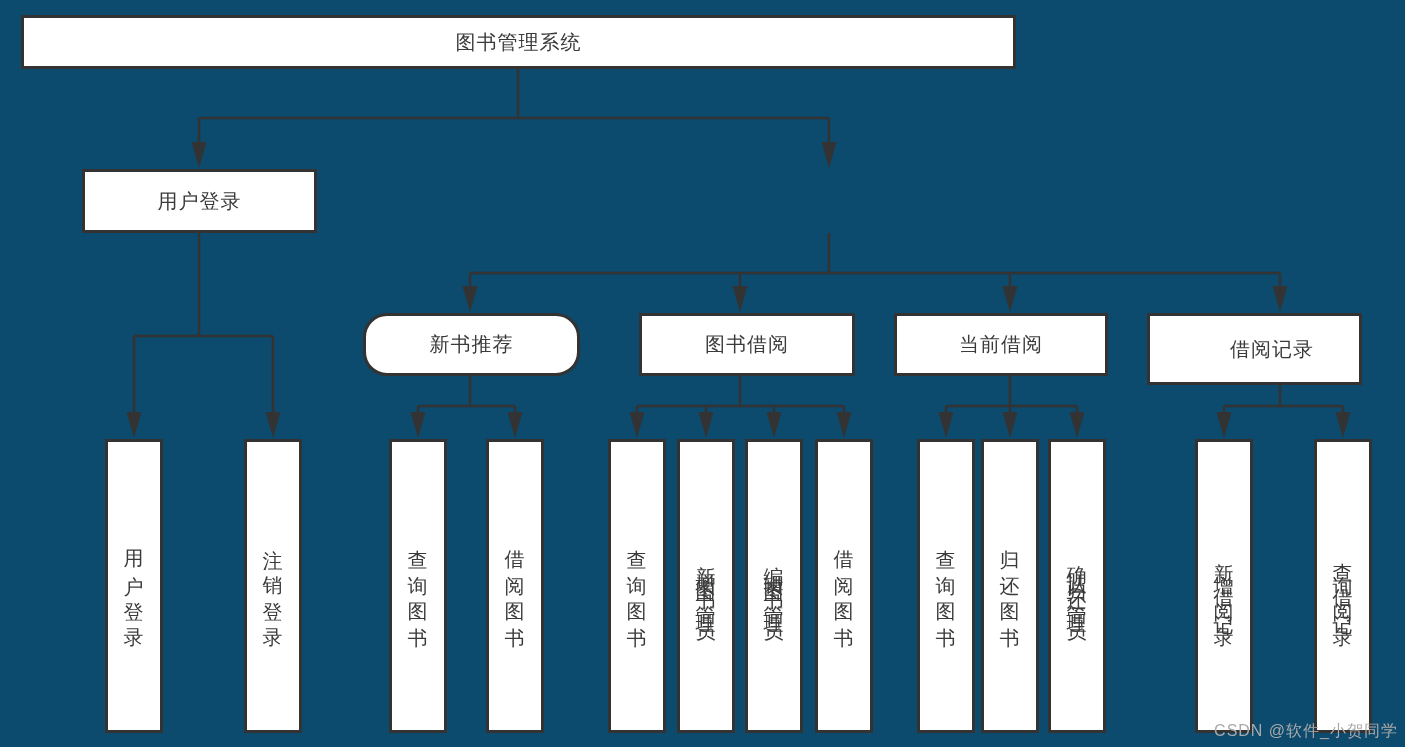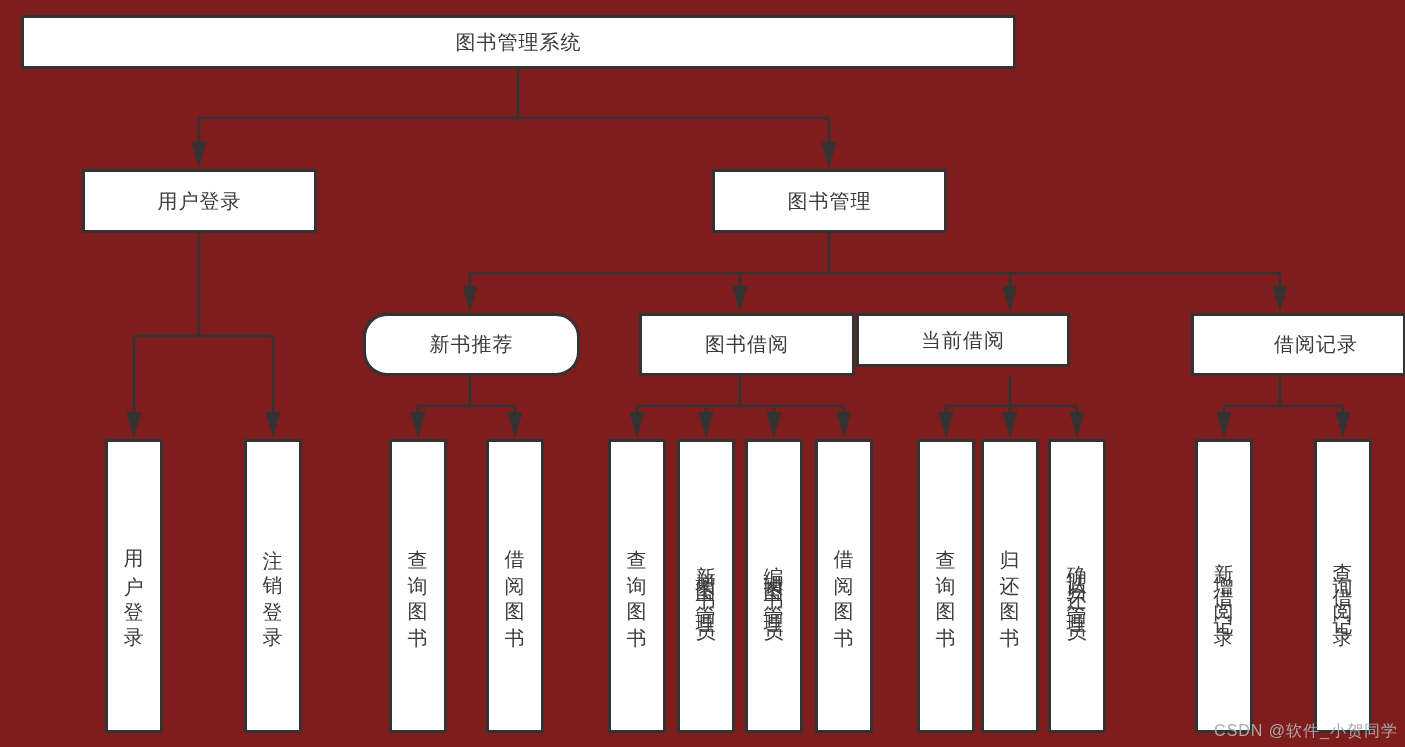--- a/index.html
+++ b/index.html
@@ -1,19 +1,19 @@
 <!DOCTYPE html>
 <html><head>
 <meta charset="utf-8">
 <style>
   html,body{margin:0;padding:0;background:#ffffff;}
   #stage{
     position:relative;
     width:1405px;height:747px;
-    background:#7f1d1d;
+    background:#0c4a6e;
     font-family:"Liberation Sans", sans-serif;
     overflow:hidden;
   }
   #wires{position:absolute;left:0;top:0;width:1405px;height:747px;}
   .node{
     position:absolute;
     background:#ffffff;
     border:3px solid #333333;
     box-sizing:border-box;
     display:flex;
@@ -31,22 +31,22 @@
     font-size:20px;
   }
   .leaf.gap-md{letter-spacing:13px;}
   .leaf.gap-sm{letter-spacing:8px;}
   
   .n-root{left:21px;top:15px;width:995px;height:54px;}
   .n-b0{left:82px;top:169px;width:235px;height:64px;}
   .n-b1{left:712px;top:169px;width:235px;height:64px;}
   .n-c0{left:363px;top:313px;width:217px;height:63px;border-radius:24px;}
   .n-c1{left:632px;top:313px;width:216px;height:63px;margin-left:7px;}
-  .n-c2{left:856px;top:313px;width:214px;height:54px;}
-  .n-c3{left:1191px;top:313px;width:215px;height:63px;padding-left:35px;}
+  .n-c2{left:894px;top:313px;width:214px;height:63px;}
+  .n-c3{left:1147px;top:313px;width:215px;height:72px;padding-left:35px;}
   .lf{top:439px;width:58px;height:294px;}
   .l0{left:105px;}  .l1{left:244px;}
   .l2{left:389px;}  .l3{left:486px;}
   .l4{left:608px;}  .l5{left:677px;}  .l6{left:745px;}  .l7{left:815px;}
   .l8{left:917px;}  .l9{left:981px;}  .l10{left:1048px;}
   .l11{left:1195px;} .l12{left:1314px;}
   #watermark{
     position:absolute;
     right:7px;bottom:5px;
     font-size:16px;
@@ -125,21 +125,20 @@
       <polygon points="1010,438 1002.5,412 1017.5,412"></polygon>
       <polygon points="1077,438 1069.5,412 1084.5,412"></polygon>
       <polygon points="1224,438 1216.5,412 1231.5,412"></polygon>
       <polygon points="1343,438 1335.5,412 1350.5,412"></polygon>
     </g>
   </svg>
 
   <div class="node n-root">图书管理系统</div>
 
   <div class="node n-b0">用户登录</div>
-  <div class="node n-b1">图书管理</div>
 
   <div class="node n-c0">新书推荐</div>
   <div class="node n-c1">图书借阅</div>
   <div class="node n-c2">当前借阅</div>
   <div class="node n-c3">借阅记录</div>
 
   <div class="node leaf lf l0">用户登录</div>
   <div class="node leaf lf l1">注销登录</div>
 
   <div class="node leaf lf l2">查询图书</div>

